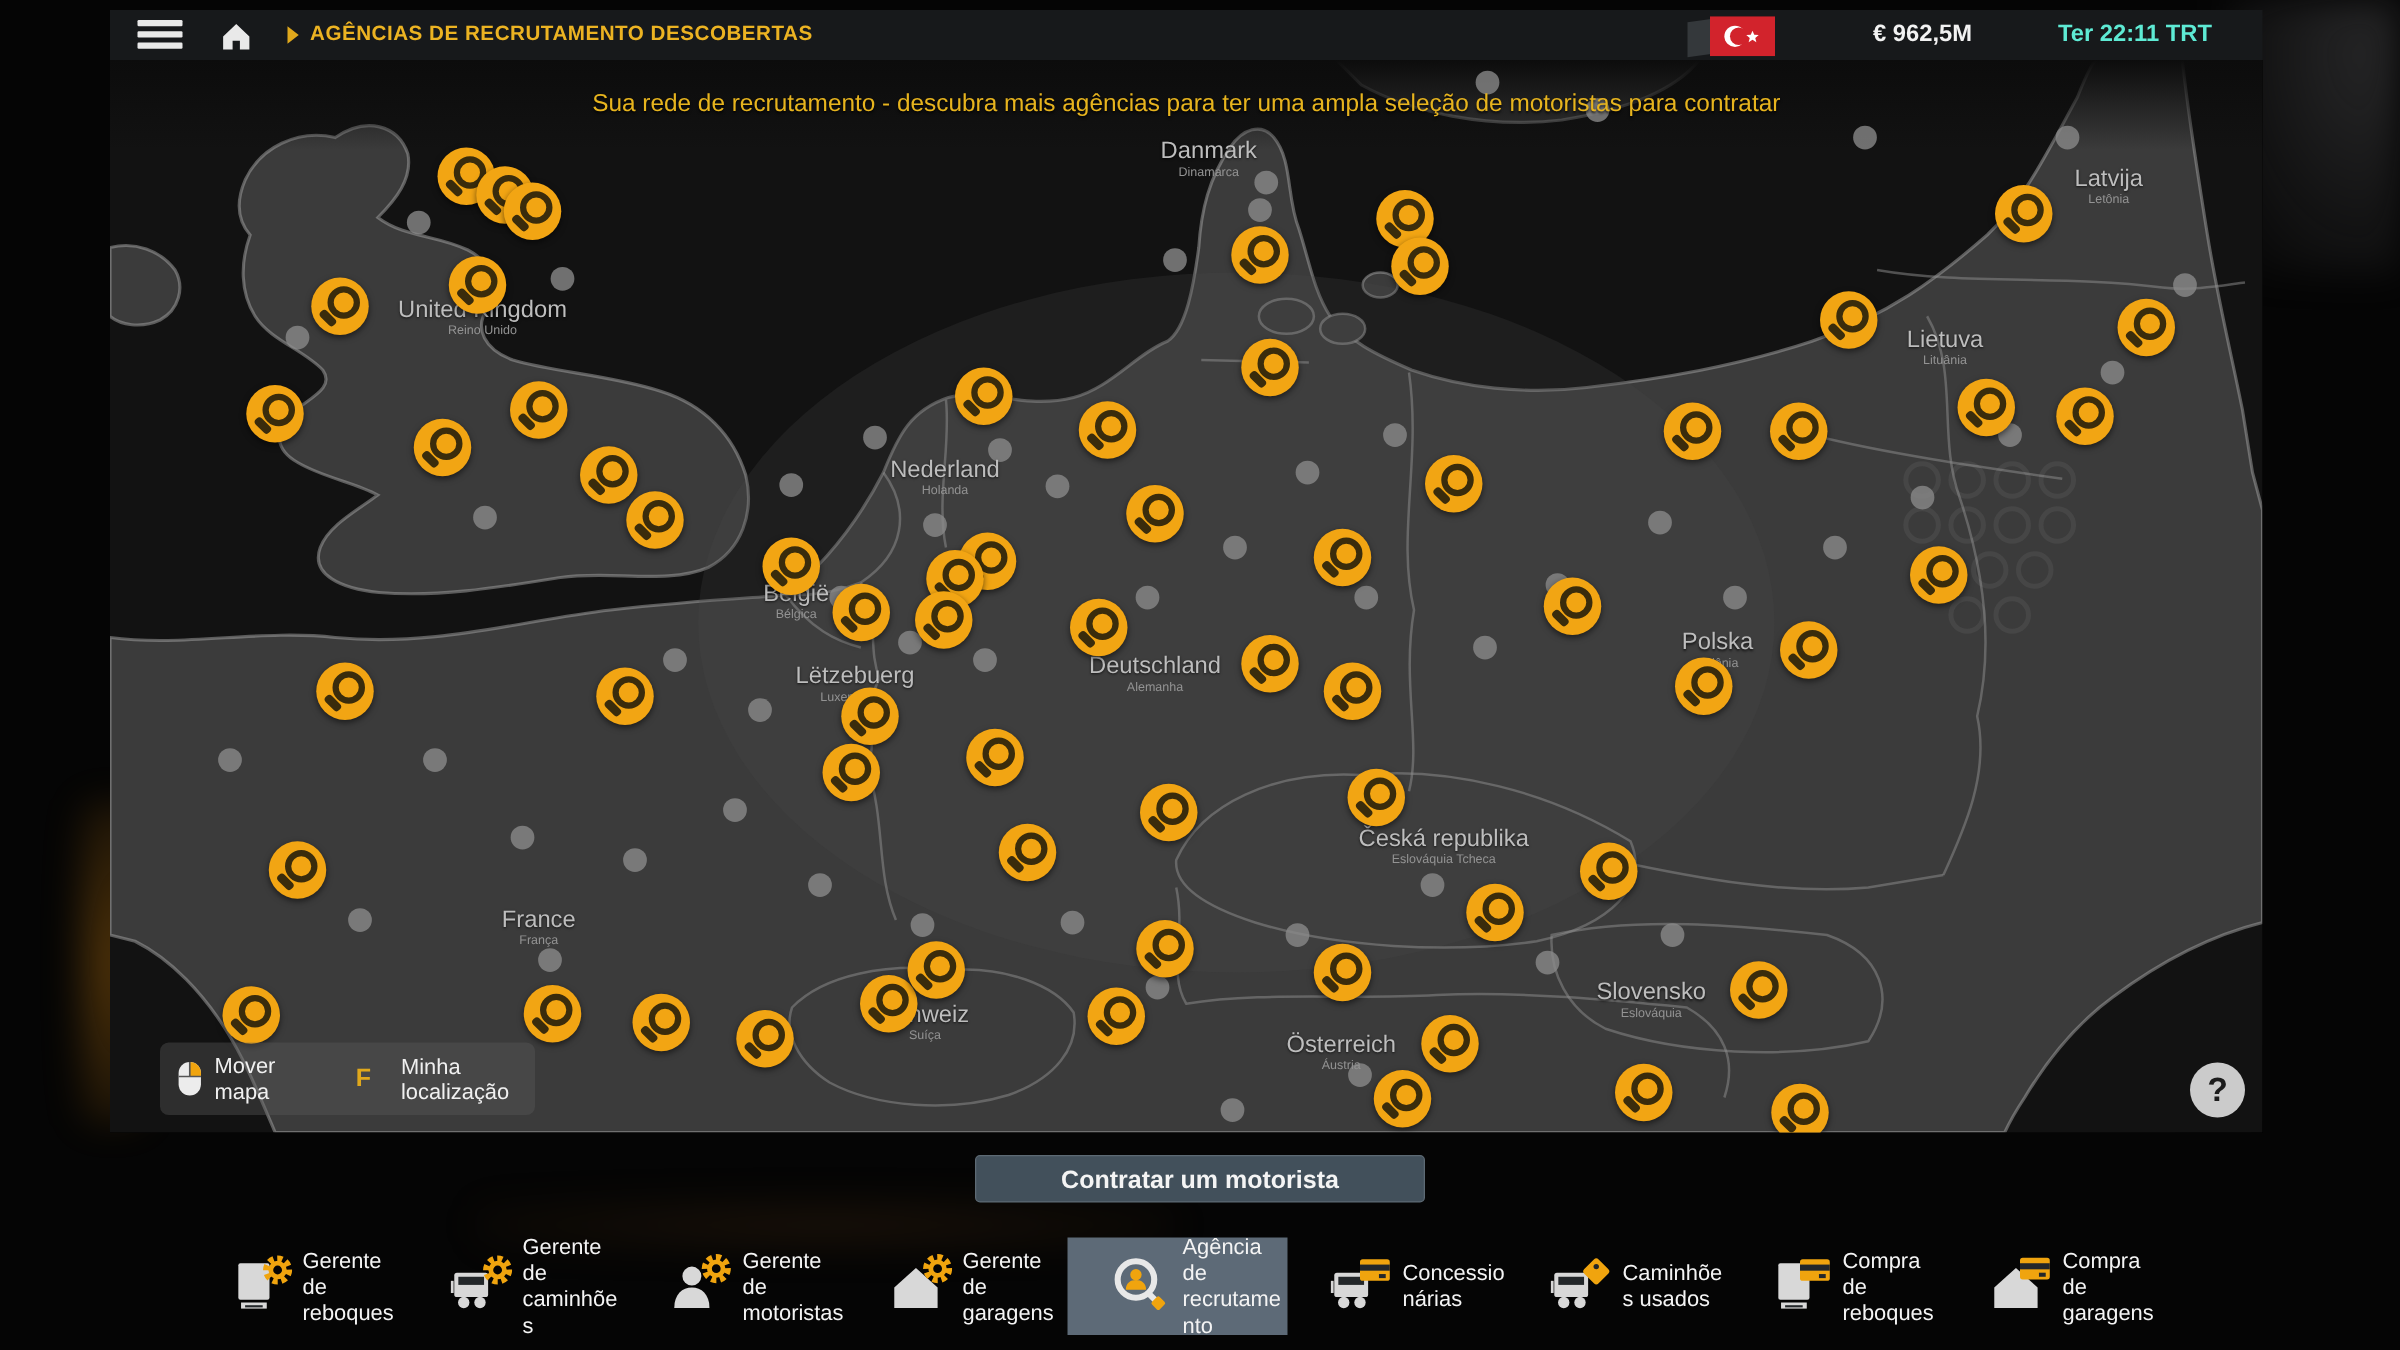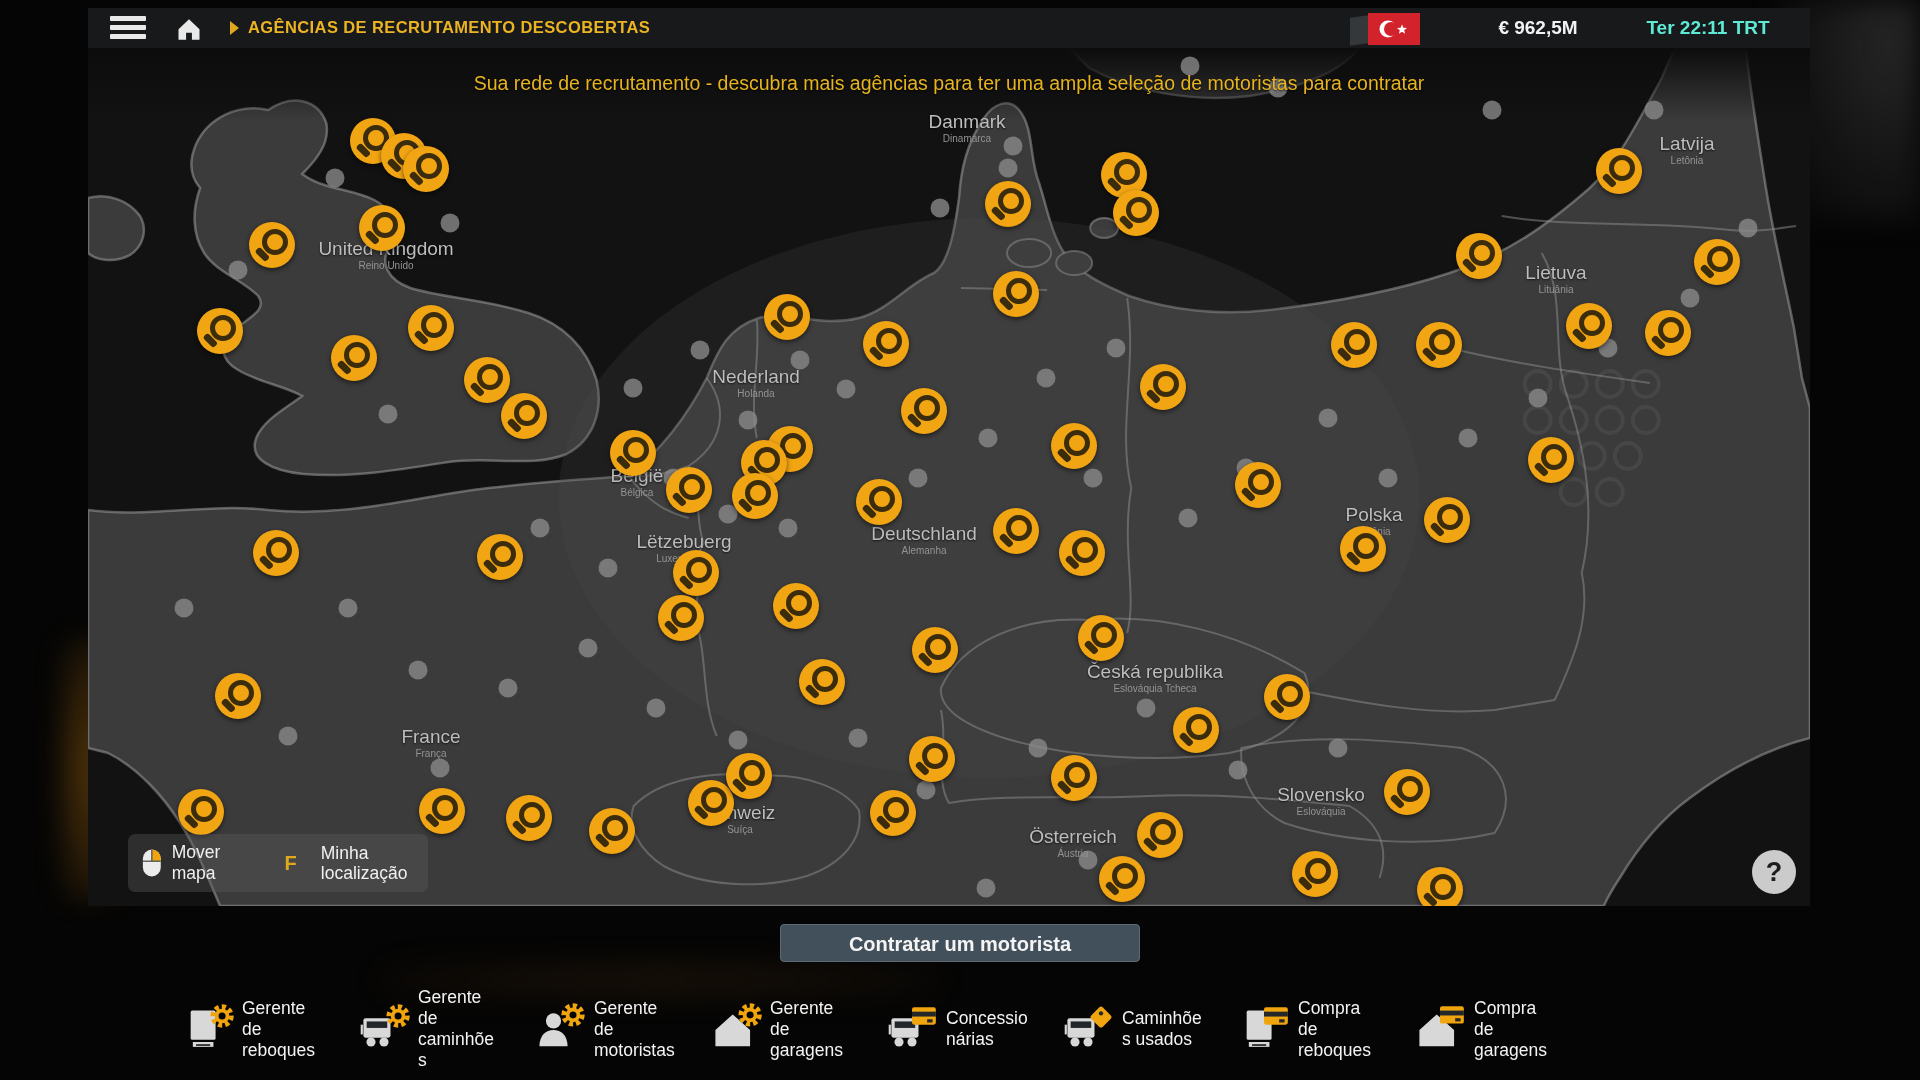--- a/index.html
+++ b/index.html
@@ -469,20 +469,26 @@
           <use href="#sym-driver-manager"></use>
         </svg>
         <div class="tb-label">Gerente de motoristas</div>
       </div>
       <div class="tb-item">
         <svg class="tb-icon" viewBox="0 0 48 48">
           <use href="#sym-garage-manager"></use>
         </svg>
         <div class="tb-label">Gerente de garagens</div>
       </div>
+      <div class="tb-item selected">
+        <svg class="tb-icon" viewBox="0 0 48 48">
+          <use href="#sym-recruitment-agency"></use>
+        </svg>
+        <div class="tb-label">Agência de recrutamento</div>
+      </div>
       <div class="tb-item">
         <svg class="tb-icon" viewBox="0 0 48 48">
           <use href="#sym-dealerships"></use>
         </svg>
         <div class="tb-label">Concessionárias</div>
       </div>
       <div class="tb-item">
         <svg class="tb-icon" viewBox="0 0 48 48">
           <use href="#sym-used-trucks"></use>
         </svg>

